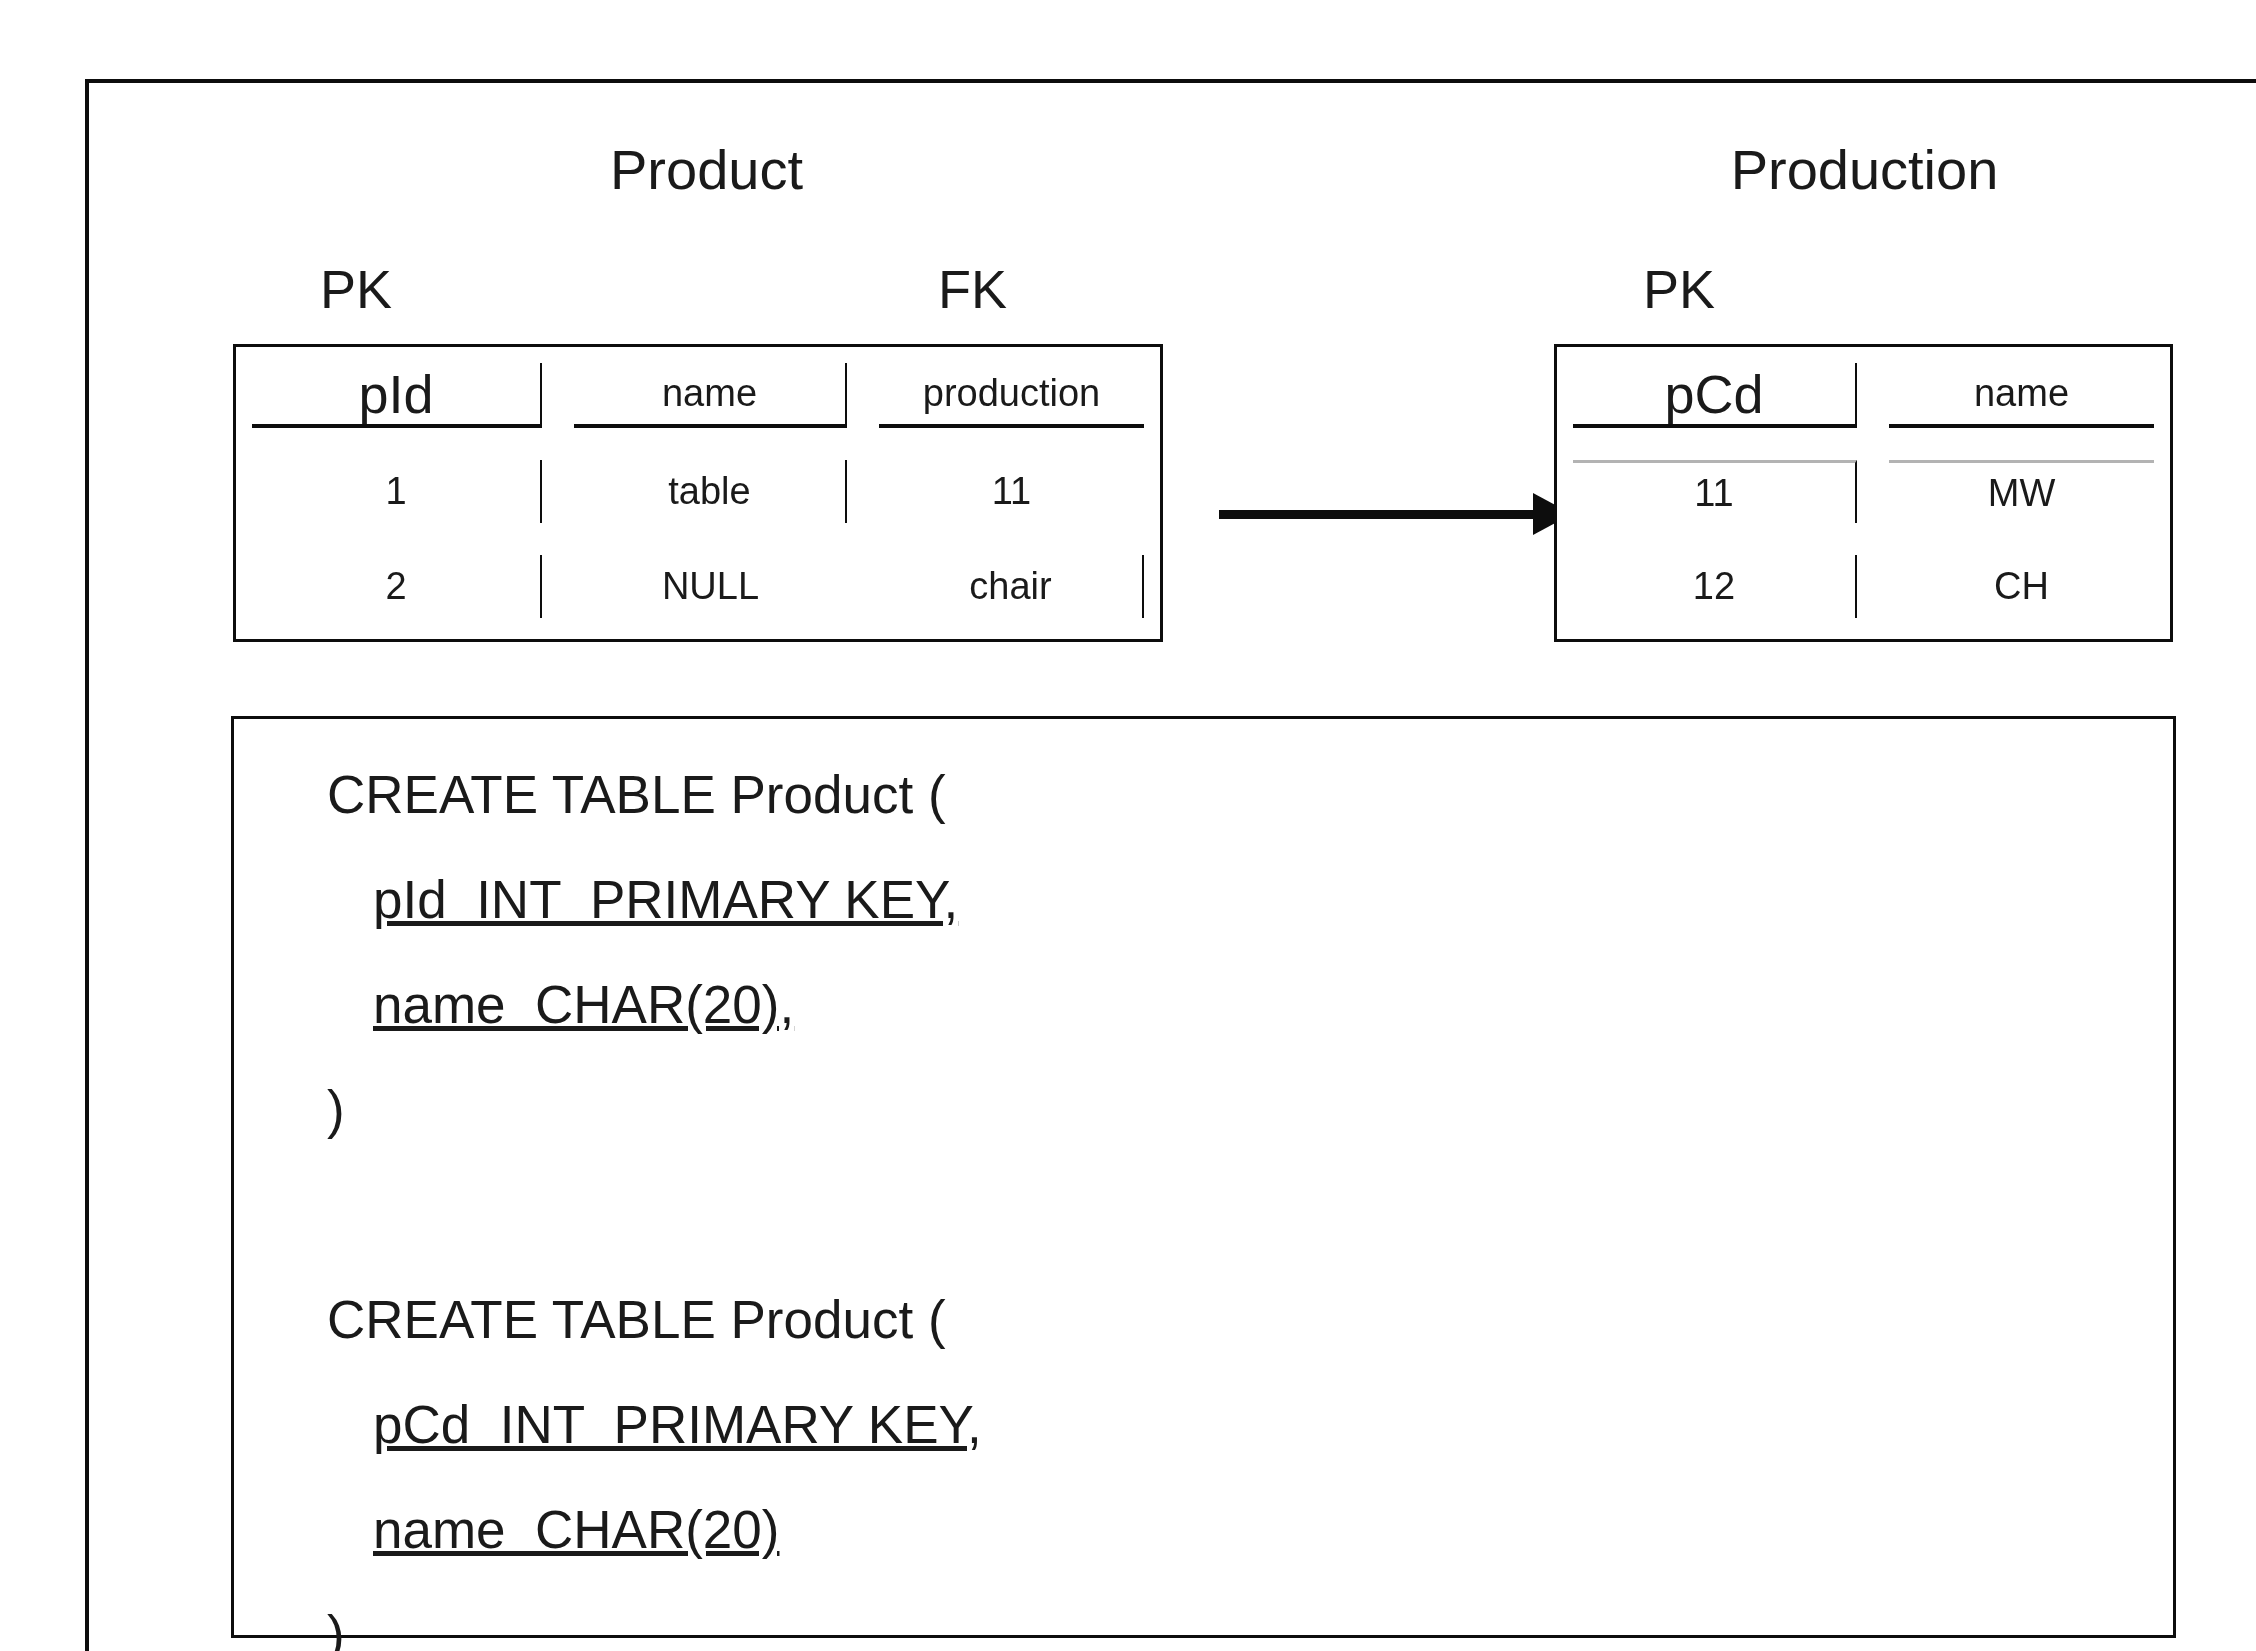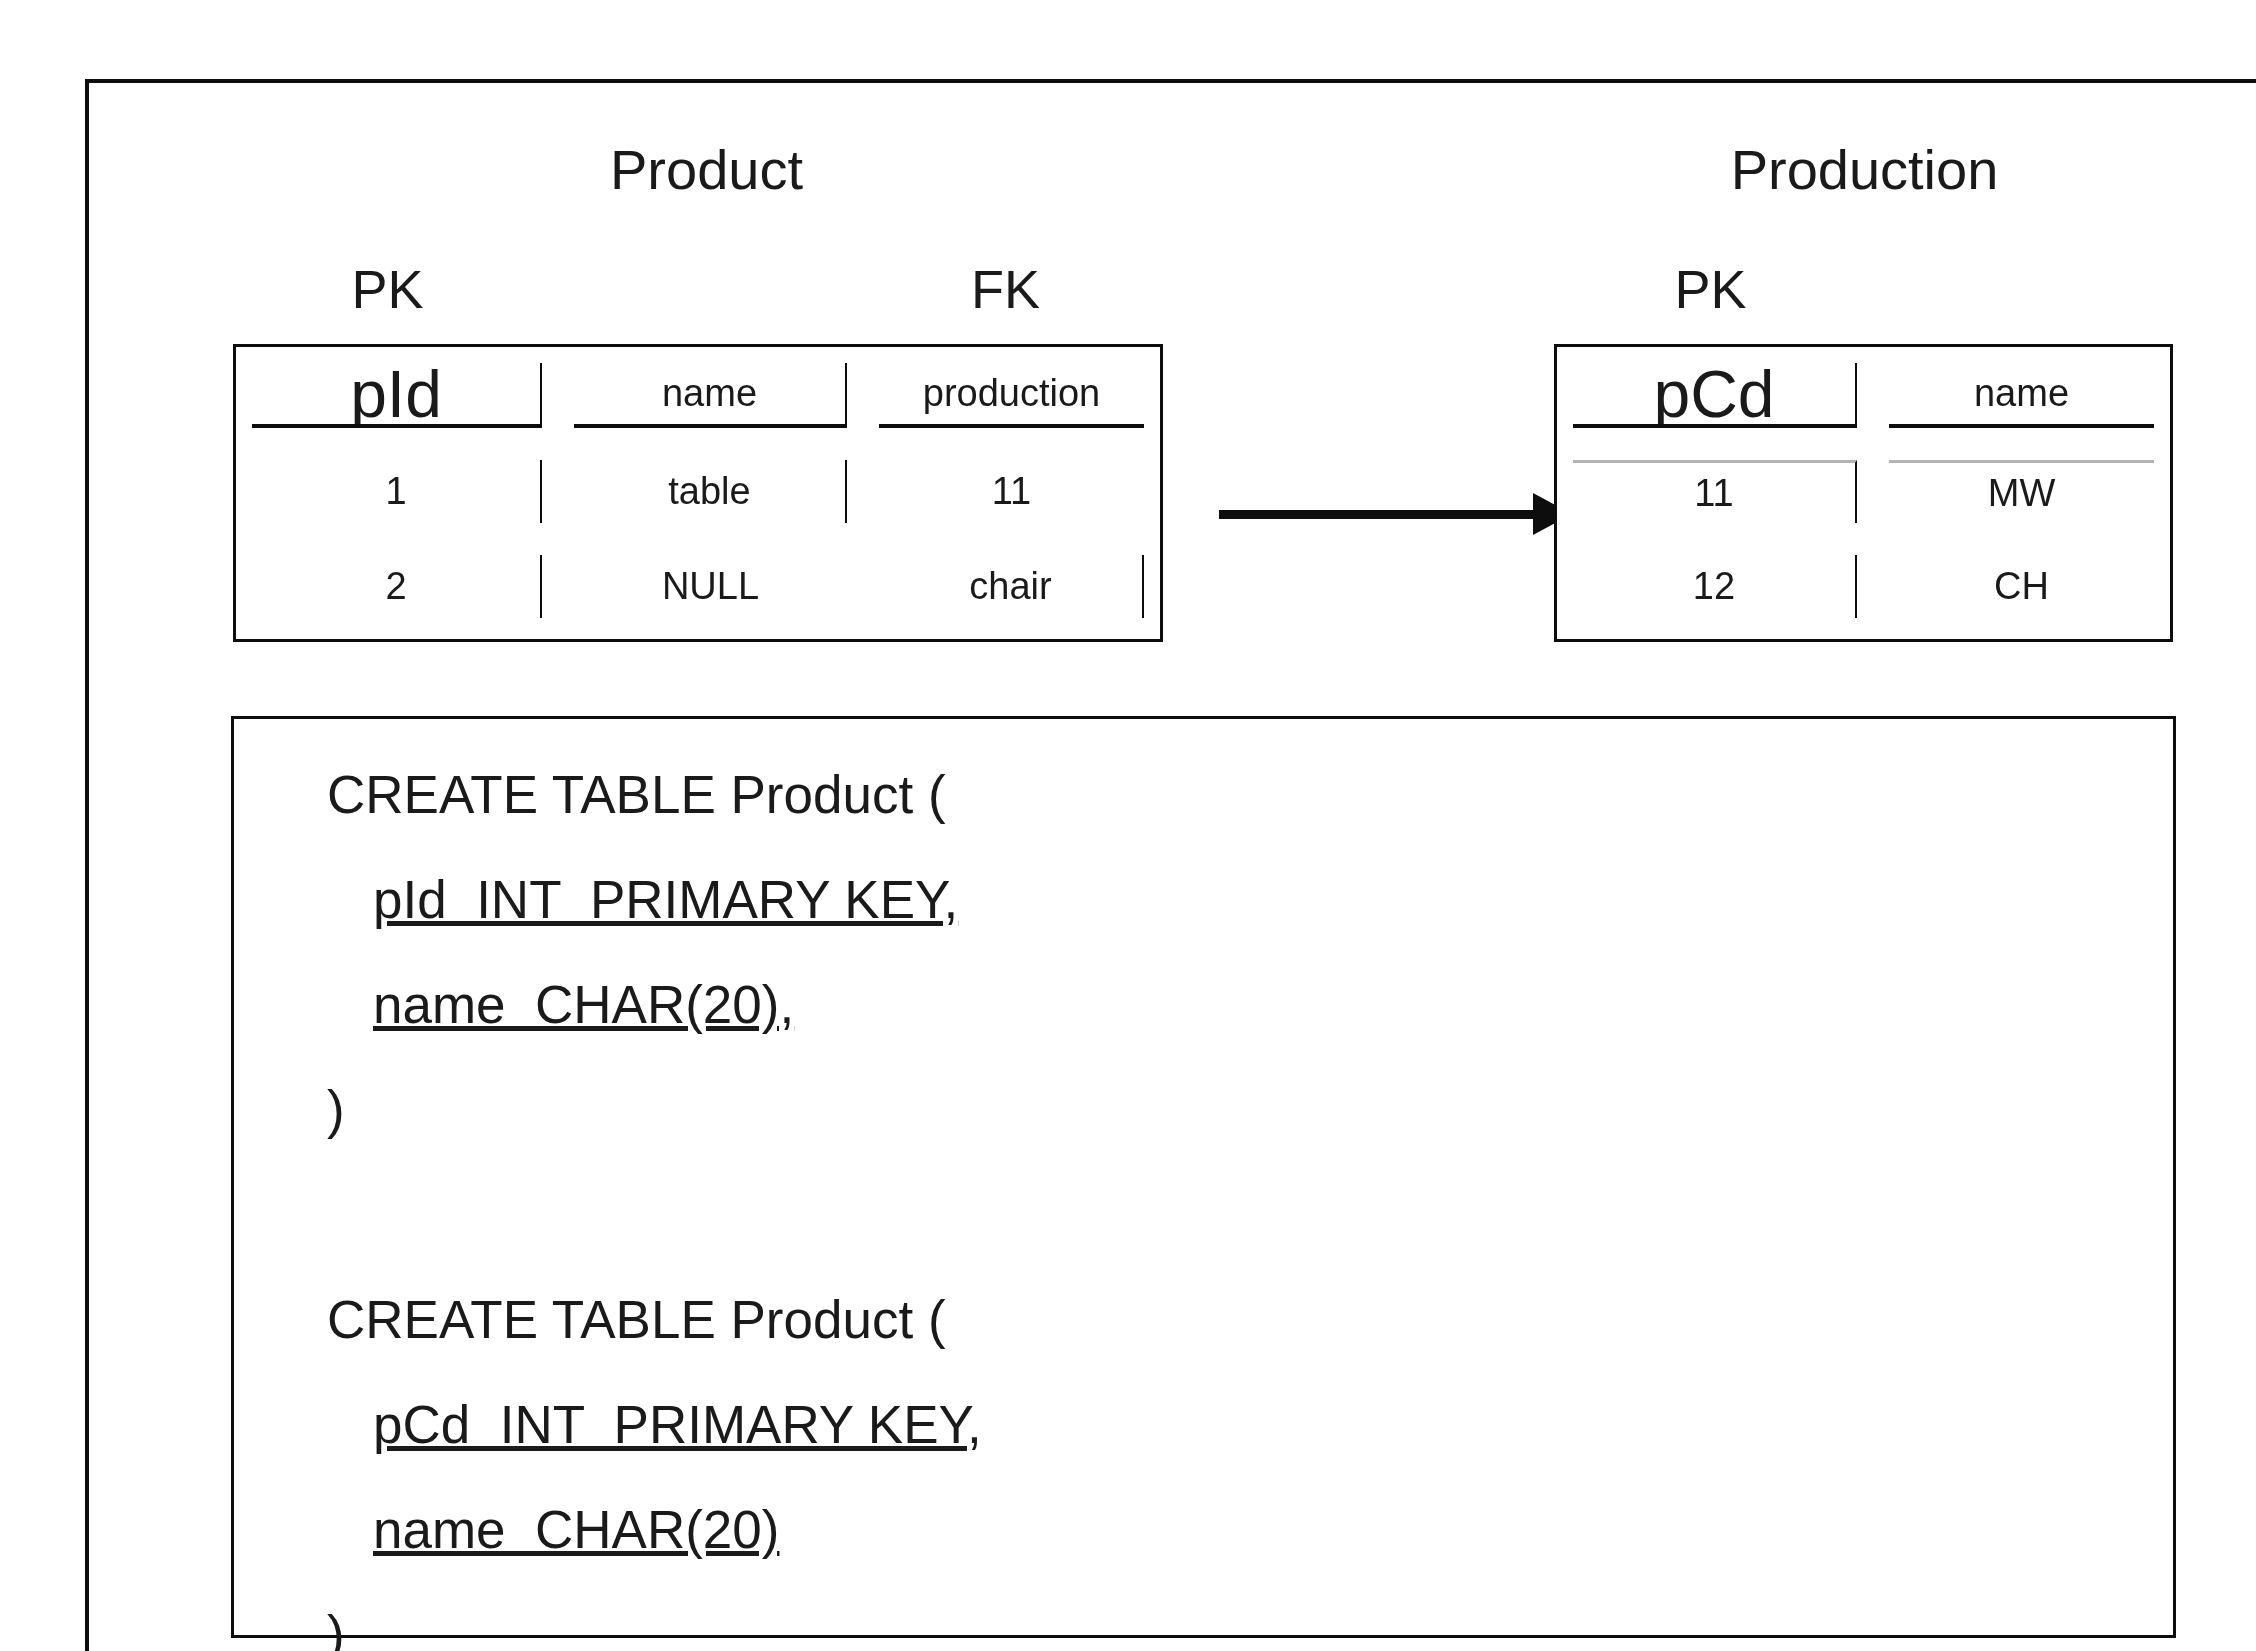--- a/index.html
+++ b/index.html
@@ -15,34 +15,34 @@
 
   .frame{position:absolute;left:21px;top:15.4px;width:2214px;height:1614px;
     border:4.8px solid var(--border-color);}
 
   .title{position:absolute;height:62px;line-height:62px;text-align:center;
     font-size:56px;}
   .product-title{left:406px;top:75px;width:473px;}
   .production-title{left:1564px;top:75px;width:473px;}
 
   .keylabel{position:absolute;width:135px;height:60px;line-height:60px;
-    text-align:center;font-size:54px;}
+    font-size:54px;}
   .pk-product{left:256px;top:195px;}
   .fk-product{left:874px;top:195px;}
   .pk-production{left:1579px;top:195px;}
 
   .tbl{position:absolute;display:grid;border:3.9px solid var(--border-color);
     background:var(--bg);}
   .product-tbl{left:169px;top:280px;width:930px;height:298px;
     grid-template-columns:322px 305px 1fr;grid-template-rows:97px 95px 95px;}
   .production-tbl{left:1490px;top:280px;width:619px;height:298px;
     grid-template-columns:316px 1fr;grid-template-rows:97px 95px 95px;}
   .cell{display:flex;align-items:center;justify-content:center;
     font-size:38px;overflow:hidden;}
-  .cell.key{font-size:66px;}
+  .cell.key{font-size:54px;}
   .cell.hdr{border-bottom:4.8px solid var(--border-color);}
   .cell.vline{border-right:2.9px solid var(--border-color);}
   .cell.grayline{border-top:3.9px solid var(--gray-line);}
 
   .arrow{position:absolute;left:1139px;top:410px;width:352px;height:48px;}
   .arrow-line{position:absolute;left:0;top:20px;width:323px;height:8.7px;
     background:var(--border-color);}
   .arrow-head{position:absolute;left:314px;top:2.9px;width:0;height:0;
     border-left:39px solid var(--border-color);
     border-top:21px solid transparent;border-bottom:21px solid transparent;}

